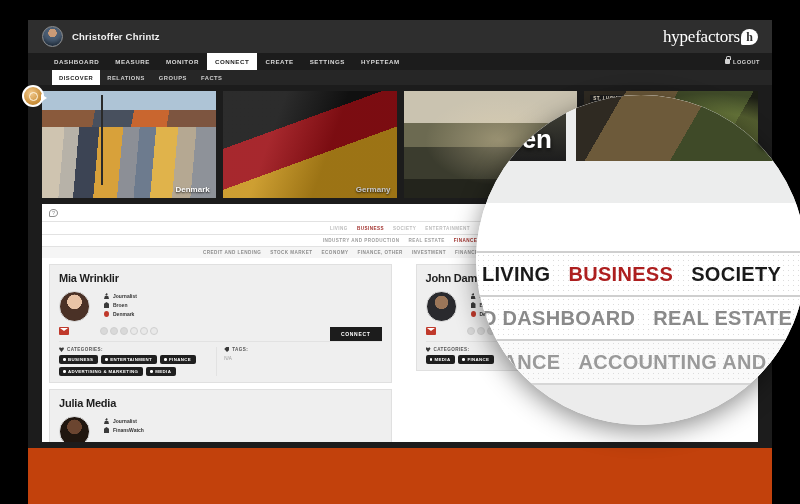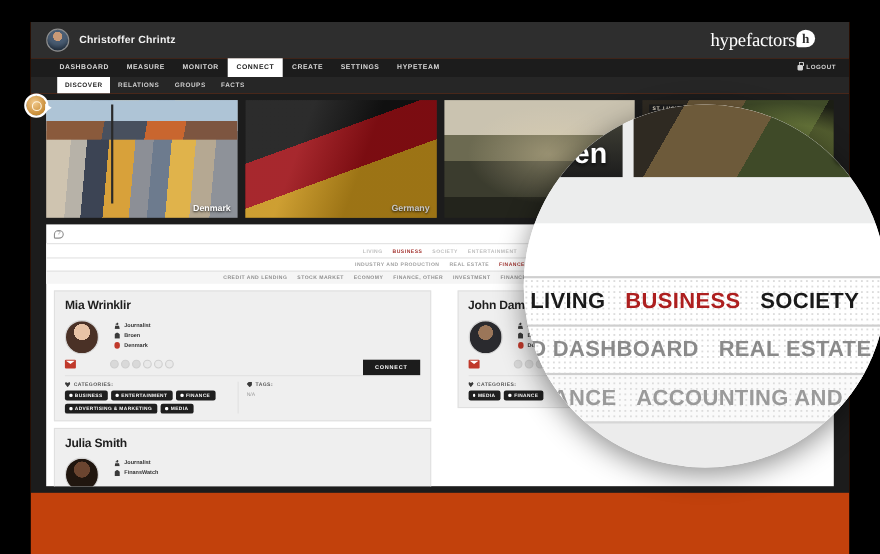--- a/index.html
+++ b/index.html
@@ -28,22 +28,22 @@
     width: 21px; height: 21px; border-radius: 50%;
     background: radial-gradient(circle at 50% 32%, #c99a77 0 26%, #4a5d73 27% 100%);
     border: 1px solid #8d8d8d; flex: 0 0 auto;
     box-shadow: inset 0 -6px 5px -3px #1e2a38;
   }
   .username {
     color: #f2f2f2; font-size: 9.5px; font-weight: bold;
     margin-left: 9px; letter-spacing: .2px;
   }
   .brand {
-    position: absolute; right: 31px; top: 50%; transform: translateY(-50%);
-    display: flex; align-items: flex-start;
+    position: absolute; right: 14px; top: 50%; transform: translateY(-50%);
+    display: flex; align-items: center;
   }
   .brand-word {
     color: #fff; font-family: "Liberation Serif", serif;
     font-size: 17px; letter-spacing: -0.2px;
   }
   .brand-bubble {
     width: 17px; height: 16px; background: #fff; border-radius: 50% 50% 50% 10%;
     margin-left: 1px; position: relative;
     display: flex; align-items: center; justify-content: center;
   }
@@ -457,21 +457,21 @@
                   <div class="jfoot-head">
                     <span class="tagico"></span>
                     <span>TAGS:</span>
                   </div>
                   <div class="na">N/A</div>
                 </div>
               </div>
             </div>
 
             <div class="jcard">
-              <div class="jname">Julia Smith</div>
+              <div class="jname">Julia Media</div>
               <div class="jmid">
                 <div class="jav av-julia"></div>
                 <div class="jmeta">
                   <div class="jmeta-line">
                     <span class="mico person"></span>
                     <span>Journalist</span>
                   </div>
                   <div class="jmeta-line">
                     <span class="mico building"></span>
                     <span>FinansWatch</span>

